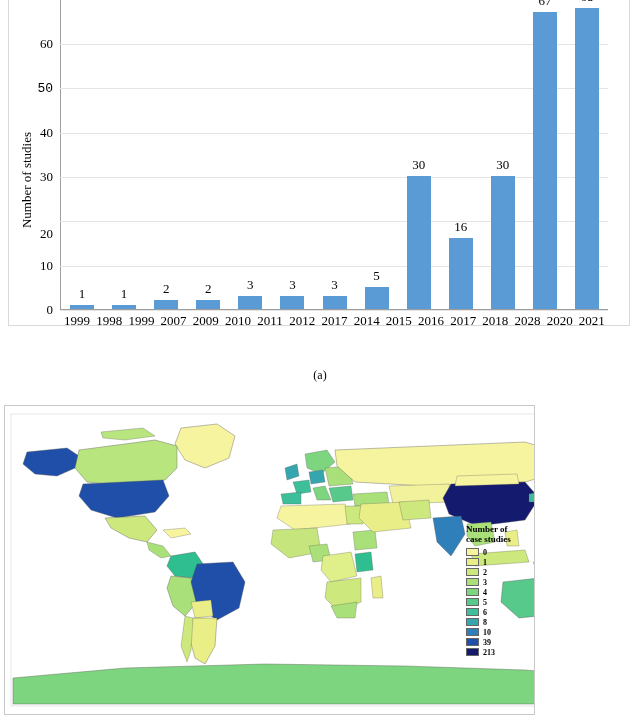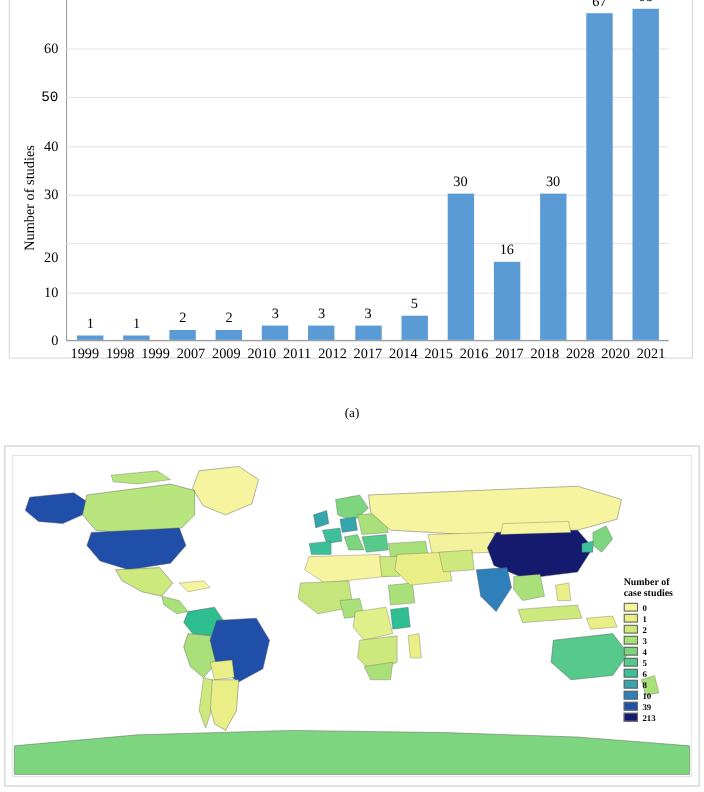--- a/index.html
+++ b/index.html
@@ -139,21 +139,21 @@
     width: 640px;
     text-align: center;
     font-size: 12px;
   }
 
   
   #panel-b {
     position: absolute;
     left: 4px;
     top: 405px;
-    width: 632px;
+    width: 531px;
     height: 310px;
     border: 1px solid #c8c8c8;
     box-sizing: border-box;
     background: #ffffff;
     overflow: hidden;
     text-decoration: underline;
   }
   #map-svg {
     position: absolute;
     left: 0;

